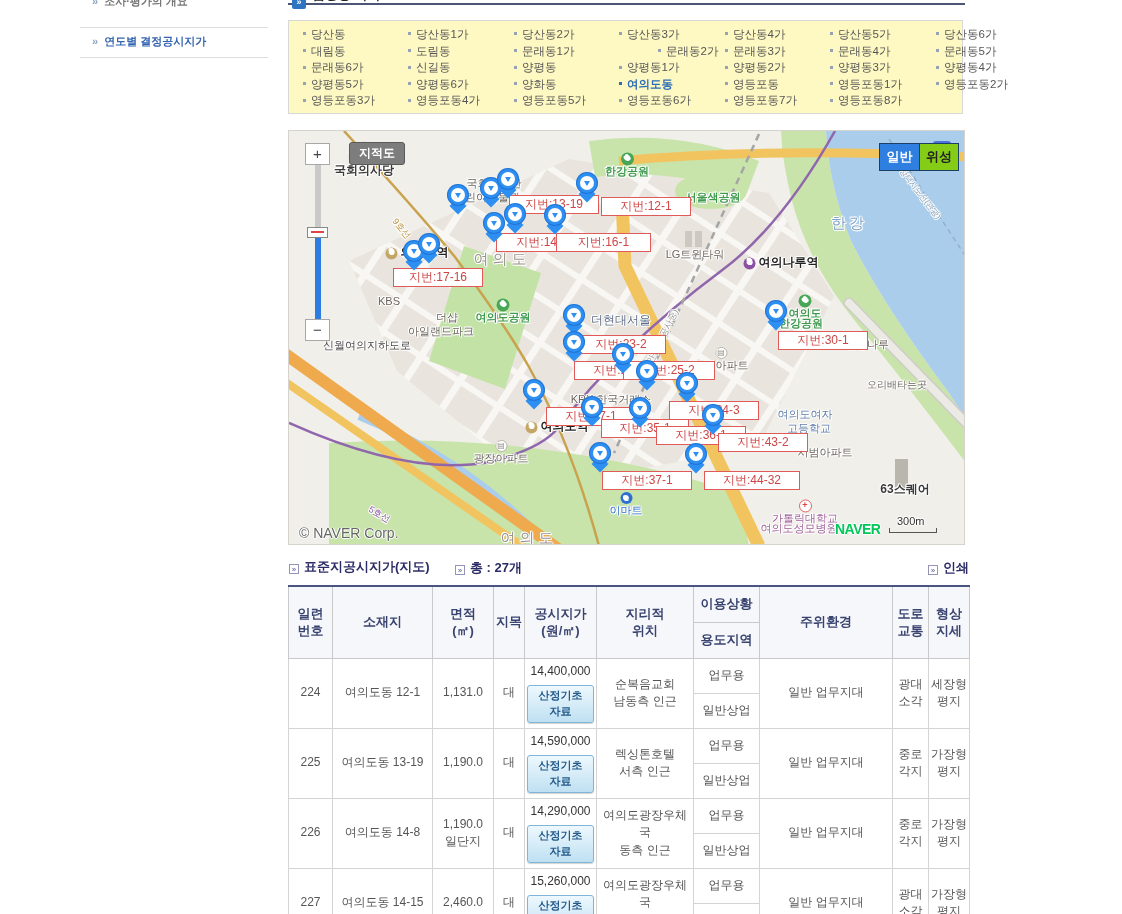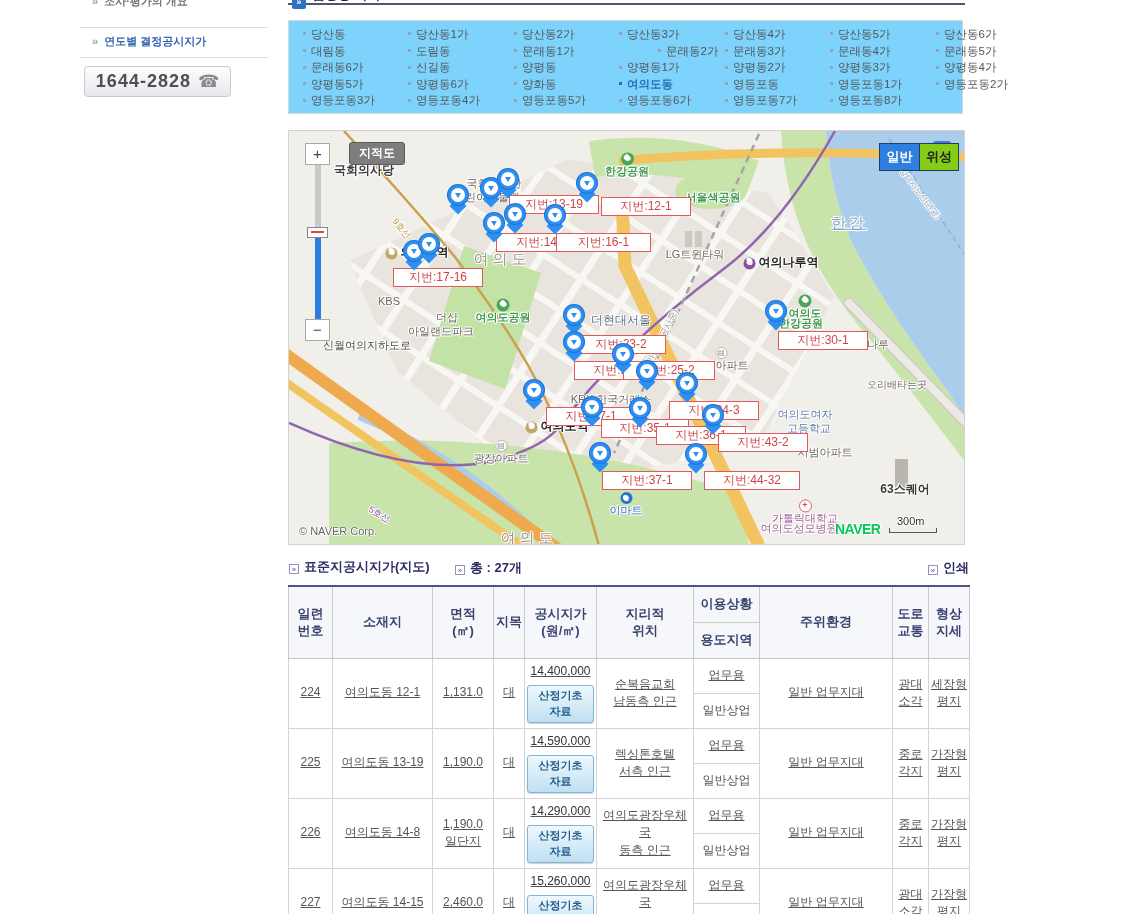--- a/index.html
+++ b/index.html
@@ -17,21 +17,21 @@
   .phonebox .num{font-size:18px;font-weight:bold;color:#4f4f4f;letter-spacing:1px;}
   .phonebox .ph{font-size:17px;color:#8a8a8a;}
 
   
   .sec-title-line{position:absolute;left:288px;top:3px;width:677px;border-top:2px solid #4a5673;}
   .sec-title-icon{position:absolute;left:292px;top:-5px;width:14px;height:14px;background:#2f74c0;border-radius:2px;
                   color:#fff;font-size:9px;line-height:14px;text-align:center;font-weight:bold;}
   .sec-title-text{position:absolute;left:312px;top:-14px;font-size:13px;font-weight:bold;color:#222;}
 
   
-  .dong-box{position:absolute;left:288px;top:20px;width:675px;height:94px;border:1px solid #d8d8d8;background:#7dd3fc;}
+  .dong-box{position:absolute;left:288px;top:20px;width:675px;height:94px;border:1px solid #d8d8d8;background:#fef9c3;}
   .dong-link{position:absolute;font-size:11.5px;color:#555;white-space:nowrap;cursor:pointer;}
   .dong-link .bu{display:inline-block;width:3px;height:3px;background:#97a1b4;margin:0 5px 2px 0;vertical-align:middle;}
   .dong-link.active{color:#2b6cb8;font-weight:bold;}
   .dong-link.active .bu{background:#2b6cb8;}
 
   
   .map{position:absolute;left:288px;top:130px;width:677px;height:415px;background:#f1efe9;overflow:hidden;border:1px solid #d6d3cc;}
   .mapsvg{position:absolute;left:0;top:0;z-index:0;}
   .pl{position:absolute;z-index:10;transform:translate(-50%,-50%);white-space:nowrap;
       text-shadow:-1px 0 #fff,1px 0 #fff,0 -1px #fff,0 1px #fff,1px 1px #fff,-1px -1px #fff;
@@ -79,21 +79,21 @@
   .mode .mb.on{background:#2e7fe0;color:#fff;}
   .mode .mb.off{background:#84cc16;color:#222;border-left:1px solid #1c3f66;}
   .zbtn{position:absolute;left:16px;z-index:40;width:25px;height:22px;background:#fff;border:1px solid #a8a8a8;
         text-align:center;line-height:20px;font-size:15px;color:#444;cursor:pointer;}
   .ztrack{position:absolute;left:26px;top:34px;z-index:40;width:6px;height:154px;background:#c9c9c9;}
   .zfill{position:absolute;left:26px;top:107px;z-index:40;width:6px;height:81px;background:#2c7de0;}
   .zhandle{position:absolute;left:18px;top:96px;z-index:41;width:21px;height:11px;background:#fff;border:1px solid #888;cursor:pointer;}
   .zhandle .rl{margin:3px 3px 0 3px;height:2px;background:#e04444;}
   .shield{position:absolute;left:644px;top:10px;z-index:12;width:18px;height:13px;background:#4a74d8;border-radius:3px;
           color:#fff;font-size:9px;font-weight:bold;text-align:center;line-height:13px;}
-  .copyr{position:absolute;left:10px;top:394px;z-index:12;font-size:11px;color:#666;
+  .copyr{position:absolute;left:10px;top:394px;z-index:12;font-size:14px;color:#666;
          text-shadow:0 0 2px #fff,-1px 0 #fff,1px 0 #fff,0 1px #fff;}
   .nvlogo{position:absolute;left:546px;top:390px;z-index:12;font-size:14px;font-weight:900;color:#03c75a;letter-spacing:-.5px;
           text-shadow:-1px 0 #fff,1px 0 #fff,0 -1px #fff,0 1px #fff;}
   .scale-num{position:absolute;left:608px;top:384px;z-index:12;font-size:11px;color:#333;
           text-shadow:-1px 0 #fff,1px 0 #fff,0 -1px #fff,0 1px #fff;}
   .scale-bar{position:absolute;left:600px;top:397px;z-index:12;width:48px;height:5px;border:1px solid #555;border-top:none;}
 
   
   .rbar-ic{display:inline-block;width:10px;height:10px;border:1px solid #9393bb;color:#7b7bb0;font-size:8px;line-height:9px;
            text-align:center;margin-right:5px;vertical-align:-1px;}
@@ -103,44 +103,40 @@
 
   
   .tblwrap{position:absolute;left:288px;top:585px;width:681px;}
   table.res{border-collapse:collapse;table-layout:fixed;width:681px;border-top:2px solid #4a5480;}
   table.res th{background:#f6f7fa;color:#3a4470;font-size:13px;font-weight:bold;border:1px solid #c9c9c9;
                white-space:pre-line;padding:2px;line-height:1.35;}
   table.res td{color:#555;font-size:12px;text-align:center;border:1px solid #d4d4d4;white-space:pre-line;
                padding:2px;line-height:1.45;}
   table.res tr.h1 th{height:36px;}
   table.res tr.h2 th{height:36px;}
-  table.res tr.r1 td{height:35px;text-decoration:underline;}
+  table.res tr.r1 td{height:35px;}
   table.res tr.r2 td{height:35px;}
   .vbtn{display:inline-block;margin-top:4px;padding:2px 6px;font-size:11px;font-weight:bold;color:#235a8a;
         background:linear-gradient(#eef8fe,#bfe0f2);border:1px solid #7fb6d8;border-radius:3px;cursor:pointer;
         box-shadow:0 1px 1px rgba(0,0,0,.18);}
   .price{color:#333;}
 </style>
 </head>
 <body>
 
 <div class="page">
 
   <div class="side-item" style="top:-6px;">
     <span class="arr">»</span><span>조사·평가의 개요</span>
   </div>
   <div class="side-div" style="top:27px;"></div>
   <div class="side-item active" style="top:34px;">
     <span class="arr">»</span><span>연도별 결정공시지가</span>
   </div>
   <div class="side-div" style="top:57px;"></div>
-  <div class="phonebox">
-    <span class="num">1644-2828</span>
-    <span class="ph">☎</span>
-  </div>
 
   <div class="sec-title-line"></div>
   <div class="sec-title-icon">»</div>
   <div class="sec-title-text">법정동 목록</div>
 
   <div class="dong-box" id="dongBox">
       <span class="dong-link" style="left: 14px; top: 6px;"><span class="bu"></span><span>당산동</span></span>
       <span class="dong-link" style="left: 119px; top: 6px;"><span class="bu"></span><span>당산동1가</span></span>
       <span class="dong-link" style="left: 225px; top: 6px;"><span class="bu"></span><span>당산동2가</span></span>
       <span class="dong-link" style="left: 330px; top: 6px;"><span class="bu"></span><span>당산동3가</span></span>
@@ -221,21 +217,21 @@
         <span class="pl c-poi" style="left: 198px; top: 66px;">
           <span>어린이박물관</span>
         </span>
         <span class="pl c-park" style="left: 338px; top: 34px;">
           <span class="mic ic-park">♣</span>
           <span>한강공원</span>
         </span>
         <span class="pl c-park" style="left: 424px; top: 66px;">
           <span>서울색공원</span>
         </span>
-        <span class="pl c-water" style="left: 560px; top: 92px; text-decoration: underline;">
+        <span class="pl c-water" style="left: 560px; top: 92px;">
           <span>한강</span>
         </span>
         <span class="pl row c-station" style="left: 128px; top: 122px;">
           <span class="mic ic-m9">9</span>
           <span>의사당역</span>
         </span>
         <span class="pl c-poi" style="left: 100px; top: 170px;">
           <span>KBS</span>
         </span>
         <span class="pl c-poi" style="left: 158px; top: 186px;">

